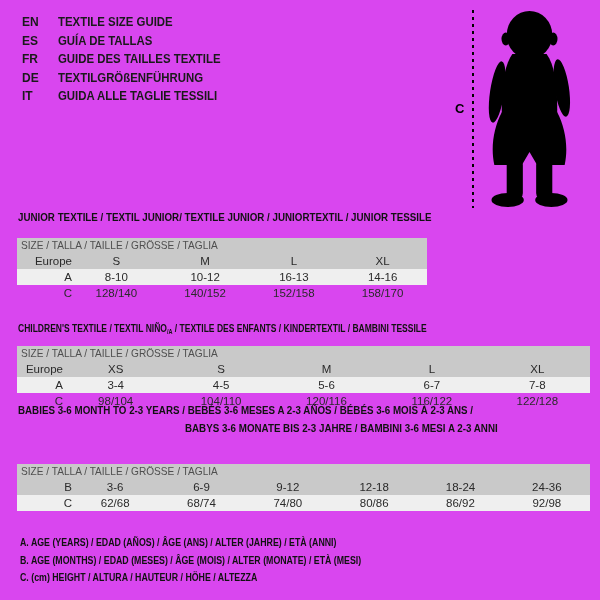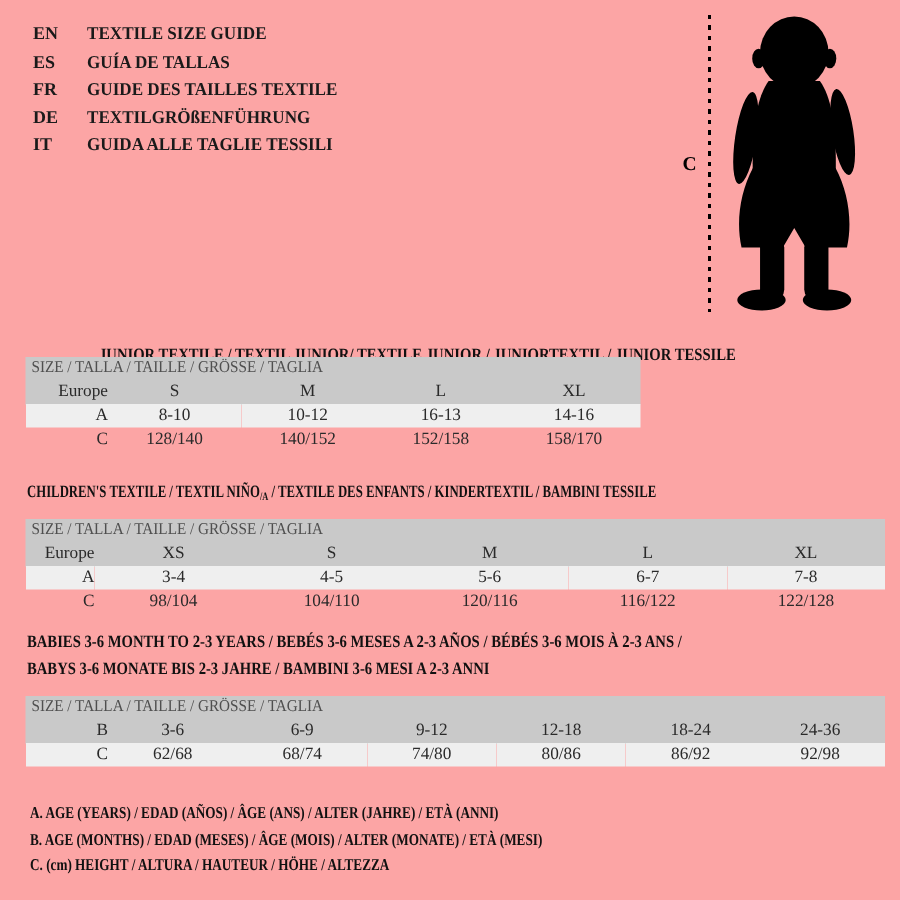--- a/index.html
+++ b/index.html
@@ -1,17 +1,17 @@
 <!DOCTYPE html>
 <html><head>
 <meta charset="utf-8">
 <style>
   html,body{margin:0;padding:0;background:#fff;}
-  #canvas{position:relative;width:600px;height:600px;background:#fca5a5;overflow:hidden;
-          font-family:Liberation Serif, serif;color:#262626;}
+  #canvas{position:relative;width:600px;height:600px;background:#d946ef;overflow:hidden;
+          font-family:Liberation Sans, sans-serif;color:#262626;}
 
   
   .lang-list{position:absolute;left:22px;top:13px;font-weight:bold;font-size:12px;line-height:18.5px;color:#1a1a1a;}
   .lang-row{display:flex;}
   .lang-code{width:36px;flex:0 0 36px;}
   .lang-label{white-space:nowrap;transform:scaleX(0.95);transform-origin:0 50%;display:inline-block;}
 
   
   .dash-line{position:absolute;left:472px;top:10px;width:2px;height:198px;
              background:repeating-linear-gradient(to bottom,#000 0 3px,transparent 3px 7px);}
@@ -79,21 +79,21 @@
       <ellipse cx="16" cy="84" rx="7.5" ry="31" transform="rotate(9 16 84)"></ellipse>
       <ellipse cx="84" cy="80" rx="7.5" ry="29" transform="rotate(-9 84 80)"></ellipse>
       <path d="M21,104 C12,120 9,140 13,157 L42,157 L50,144 L58,157 L87,157 C91,140 88,120 79,104 Z"></path>
       <rect x="26" y="150" width="17" height="42" rx="7"></rect>
       <rect x="57" y="150" width="17" height="42" rx="7"></rect>
       <ellipse cx="27" cy="192" rx="17" ry="7"></ellipse>
       <ellipse cx="73" cy="192" rx="17" ry="7"></ellipse>
     </g>
   </svg>
 
-  <div class="sect-title" style="top:228px;margin-left:48px;">
+  <div class="sect-title" style="top:208px;">
     <span class="cond">JUNIOR TEXTILE / TEXTIL JUNIOR/ TEXTILE JUNIOR / JUNIORTEXTIL / JUNIOR TESSILE</span>
   </div>
   <div class="size-bar" style="top:238px;width:410px;">
     <span>SIZE / TALLA / TAILLE / GRÖSSE / TAGLIA</span>
   </div>
   <table class="size-table" style="top:253px;width:410px;">
     <colgroup>
         <col style="width:55px">
         <col>
         <col>
@@ -161,21 +161,21 @@
       <td class="lbl">C</td>
       <td>98/104</td>
       <td>104/110</td>
       <td>120/116</td>
       <td>116/122</td>
       <td>122/128</td>
     </tr>
   </tbody>
     </table>
 
-  <div class="sect-title" style="top:419px;">
+  <div class="sect-title" style="top:401px;text-align:right;">
     <span class="cond">BABIES 3-6 MONTH TO 2-3 YEARS / BEBÉS 3-6 MESES A 2-3 AÑOS / BÉBÉS 3-6 MOIS À 2-3 ANS /</span><br>
     <span class="cond">BABYS 3-6 MONATE BIS 2-3 JAHRE / BAMBINI 3-6 MESI A 2-3 ANNI</span>
   </div>
   <div class="size-bar" style="top:464px;width:573px;">
     <span>SIZE / TALLA / TAILLE / GRÖSSE / TAGLIA</span>
   </div>
   <table class="size-table" style="top:479px;width:573px;">
     <colgroup>
         <col style="width:55px">
         <col>

